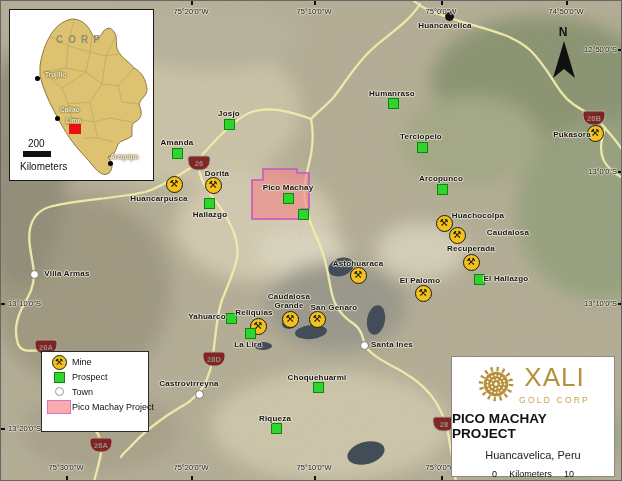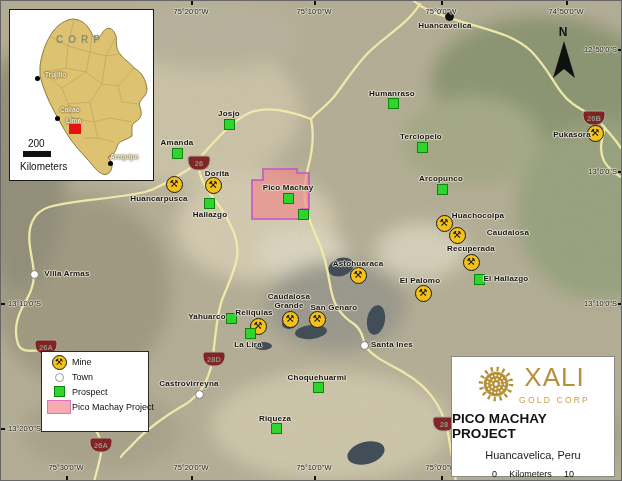--- a/index.html
+++ b/index.html
@@ -234,29 +234,29 @@
 
   <div class="legend" id="legend">
       <div class="lrow">
         <div class="licell">
           <div class="li-mine">⚒</div>
         </div>
         <div class="llab">Mine</div>
       </div>
       <div class="lrow">
         <div class="licell">
+          <div class="li-prospect"></div>
+        </div>
+        <div class="llab">Prospect</div>
+      </div>
+      <div class="lrow">
+        <div class="licell">
           <div class="li-town"></div>
         </div>
         <div class="llab">Town</div>
-      </div>
-      <div class="lrow">
-        <div class="licell">
-          <div class="li-prospect"></div>
-        </div>
-        <div class="llab">Prospect</div>
       </div>
       <div class="lrow">
         <div class="licell">
           <div class="li-project"></div>
         </div>
         <div class="llab">Pico Machay Project</div>
       </div>
     </div>
 
   <div class="titlebox">

